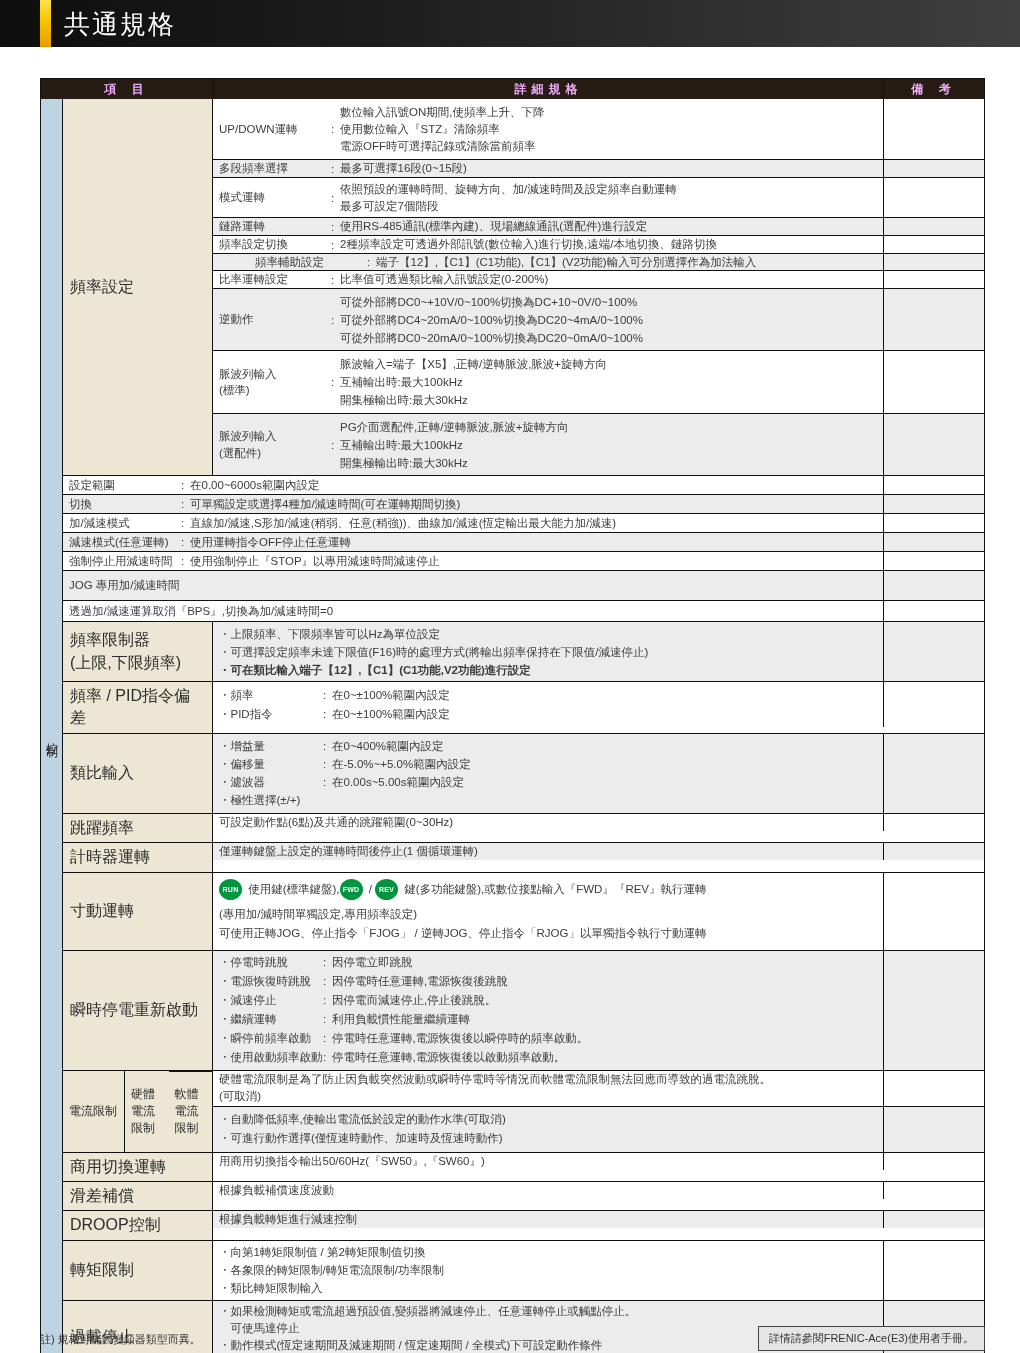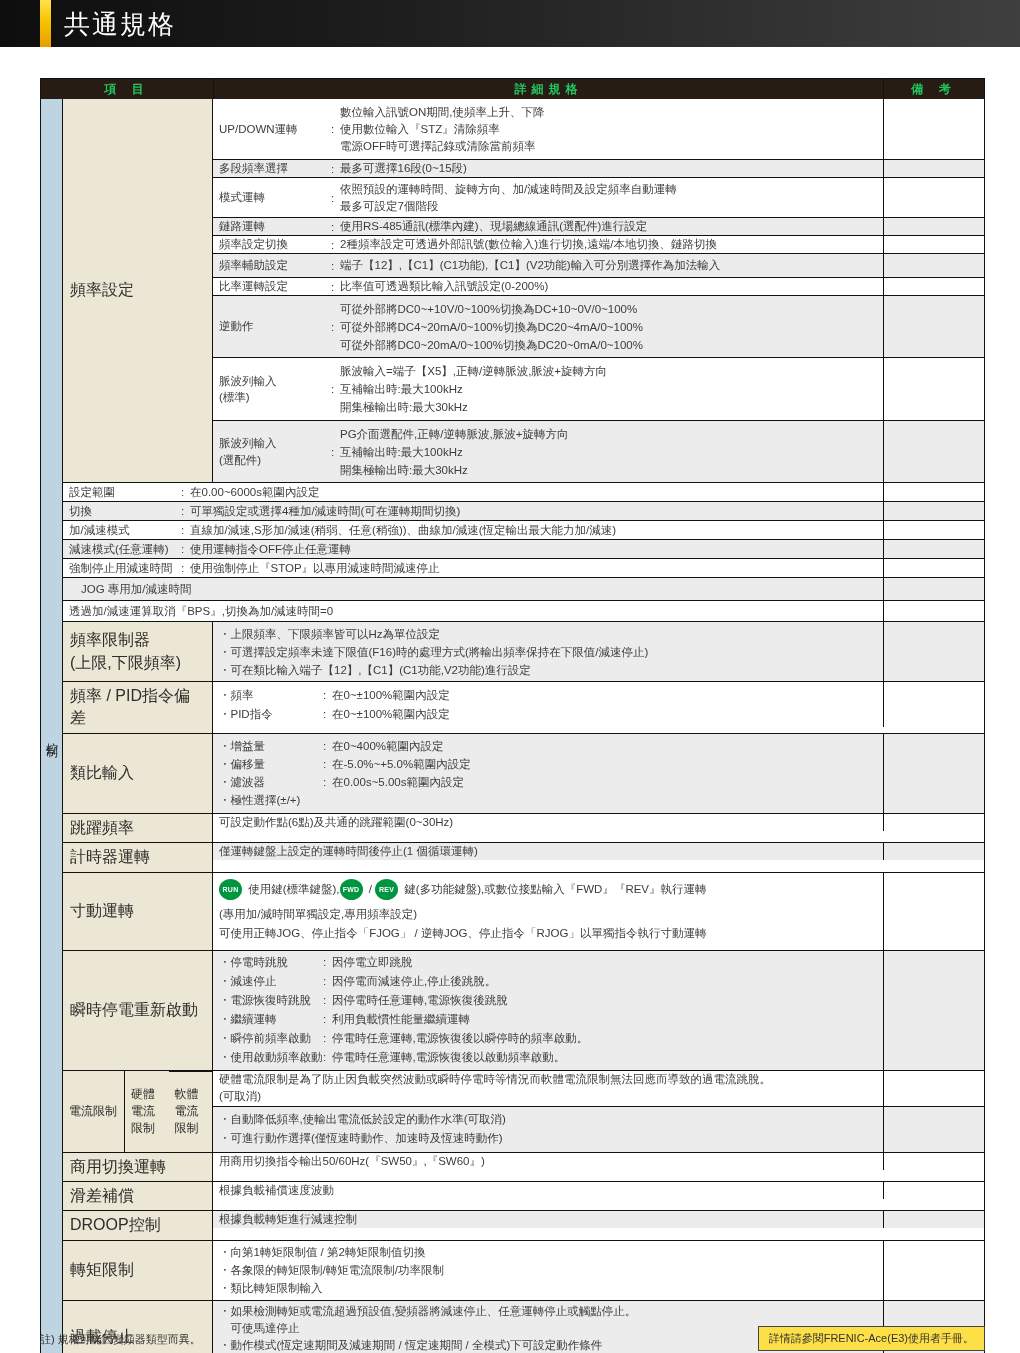--- a/index.html
+++ b/index.html
@@ -10,21 +10,21 @@
   
   .topbar { position:absolute; left:0; top:0; width:1020px; height:47px;
             background:linear-gradient(90deg,#0e0e0e 0%,#1c1c1c 35%,#3f3f3f 100%); }
   .accent { position:absolute; left:40px; top:0; width:11px; height:47px;
             background:linear-gradient(#ffe14d 0%,#f6c400 45%,#e89c00 100%); }
   .page-title { position:absolute; left:64px; top:50%; transform:translateY(-50%);
                 color:#fff; font-size:26px; font-weight:500; letter-spacing:2px; }
 
   
   .spec-table { position:absolute; left:40px; top:78px; width:945px; border:1px solid #111; }
-  .thead { display:flex; height:20px; background:#261c13; color:#22c55e; font-size:12px; font-weight:bold; }
+  .thead { display:flex; height:20px; background:#261c13; color:#f0abfc; font-size:12px; font-weight:bold; }
   .th { display:flex; align-items:center; justify-content:center; }
   .th-item   { width:173px; border-right:1px solid #111; letter-spacing:6px; }
   .th-detail { flex:1; border-right:1px solid #111; letter-spacing:5px; }
   .th-remark { width:100px; letter-spacing:6px; }
 
   .tbody { display:flex; }
   .side-strip { width:22px; background:#bfd4e3; border-right:1px solid #111; position:relative; }
   .side-label { position:absolute; top:50%; left:50%; transform:translate(-50%,-50%);
                 writing-mode:vertical-rl; font-size:12px; letter-spacing:3px; color:#222; }
   .groups { flex:1; }
@@ -57,21 +57,21 @@
   .ll { display:inline-block; min-width:104px; }
   .lc { display:inline-block; width:9px; }
 
   .badge { display:inline-flex; align-items:center; justify-content:center;
            width:23px; height:21px; border-radius:50%; background:#009640; color:#fff;
            font-size:7px; font-weight:bold; letter-spacing:0.3px; vertical-align:middle; margin:0 3px 0 0; }
   .badge-line { margin-bottom:5px; }
 
   
   .footer-note { position:absolute; left:40px; top:1332px; font-size:11px; color:#333; }
-  .ref-box { position:absolute; right:35px; top:1326px; border:1px solid #444; background:#fde047;
+  .ref-box { position:absolute; right:35px; top:1326px; border:1px solid #444; background:#e5e5e5;
              padding:4px 10px; font-size:11px; color:#333; }
 </style>
 </head>
 <body>
 
 <div class="page">
 
   <div class="topbar">
     <div class="accent"></div>
     <div class="page-title">共通規格</div>
@@ -151,21 +151,21 @@
                   <div class="sub">
                     <div>頻率設定切換</div>
                   </div>
                   <div class="colon">:</div>
                   <div class="content">
                     <div class="line">2種頻率設定可透過外部訊號(數位輸入)進行切換,遠端/本地切換、鏈路切換</div>
                   </div>
                 </div>
                 <div class="remark"></div>
               </div>
-              <div class="row bg-g" style="height: 24px;">
+              <div class="row bg-g" style="height: 17px; padding-left: 36px;">
                 <div class="detail">
                   <div class="sub">
                     <div>頻率輔助設定</div>
                   </div>
                   <div class="colon">:</div>
                   <div class="content">
                     <div class="line">端子【12】,【C1】(C1功能),【C1】(V2功能)輸入可分別選擇作為加法輸入</div>
                   </div>
                 </div>
                 <div class="remark"></div>
@@ -283,21 +283,21 @@
                   <div class="sub">
                     <div>強制停止用減速時間</div>
                   </div>
                   <div class="colon">:</div>
                   <div class="content">
                     <div class="line">使用強制停止『STOP』以專用減速時間減速停止</div>
                   </div>
                 </div>
                 <div class="remark"></div>
               </div>
-              <div class="row bg-g" style="height: 23px; padding-left: 12px;">
+              <div class="row bg-g" style="height: 30px;">
                 <div class="detail">
                   <div class="content">
                     <div class="line">JOG 專用加/減速時間</div>
                   </div>
                 </div>
                 <div class="remark"></div>
               </div>
               <div class="row bg-w" style="height: 21px;">
                 <div class="detail">
                   <div class="content">
@@ -314,21 +314,21 @@
                 <div>頻率限制器</div>
                 <div>(上限,下限頻率)</div>
               </div>
             </div>
             <div class="rows">
               <div class="row bg-g" style="height: 59px;">
                 <div class="detail">
                   <div class="content">
                     <div class="line" style="line-height: 18px;">・上限頻率、下限頻率皆可以Hz為單位設定</div>
                     <div class="line" style="line-height: 18px;">・可選擇設定頻率未達下限值(F16)時的處理方式(將輸出頻率保持在下限值/減速停止)</div>
-                    <div class="line" style="line-height: 18px;">・可在類比輸入端子【12】,【C1】(C1功能,V2功能)進行設定</div>
+                    <div class="line" style="line-height: 18px; font-weight: bold;">・可在類比輸入端子【12】,【C1】(C1功能,V2功能)進行設定</div>
                   </div>
                 </div>
                 <div class="remark"></div>
               </div>
             </div>
           </div>
           <div class="group">
             <div class="item-cell">
               <div class="item-label">
                 <div>頻率 / PID指令偏差</div>
@@ -423,22 +423,22 @@
             <div class="item-cell">
               <div class="item-label">
                 <div>瞬時停電重新啟動</div>
               </div>
             </div>
             <div class="rows">
               <div class="row bg-g" style="height: 119px;">
                 <div class="detail">
                   <div class="content">
                     <div class="line" style="line-height: 19px;"><span class="ll">・停電時跳脫</span><span class="lc">:</span><span>因停電立即跳脫</span></div>
+                    <div class="line" style="line-height: 19px;"><span class="ll">・電源恢復時跳脫</span><span class="lc">:</span><span>因停電時任意運轉,電源恢復後跳脫</span></div>
                     <div class="line" style="line-height: 19px;"><span class="ll">・減速停止</span><span class="lc">:</span><span>因停電而減速停止,停止後跳脫。</span></div>
-                    <div class="line" style="line-height: 19px;"><span class="ll">・電源恢復時跳脫</span><span class="lc">:</span><span>因停電時任意運轉,電源恢復後跳脫</span></div>
                     <div class="line" style="line-height: 19px;"><span class="ll">・繼續運轉</span><span class="lc">:</span><span>利用負載慣性能量繼續運轉</span></div>
                     <div class="line" style="line-height: 19px;"><span class="ll">・瞬停前頻率啟動</span><span class="lc">:</span><span>停電時任意運轉,電源恢復後以瞬停時的頻率啟動。</span></div>
                     <div class="line" style="line-height: 19px;"><span class="ll">・使用啟動頻率啟動</span><span class="lc">:</span><span>停電時任意運轉,電源恢復後以啟動頻率啟動。</span></div>
                   </div>
                 </div>
                 <div class="remark"></div>
               </div>
             </div>
           </div>
           <div class="group">

